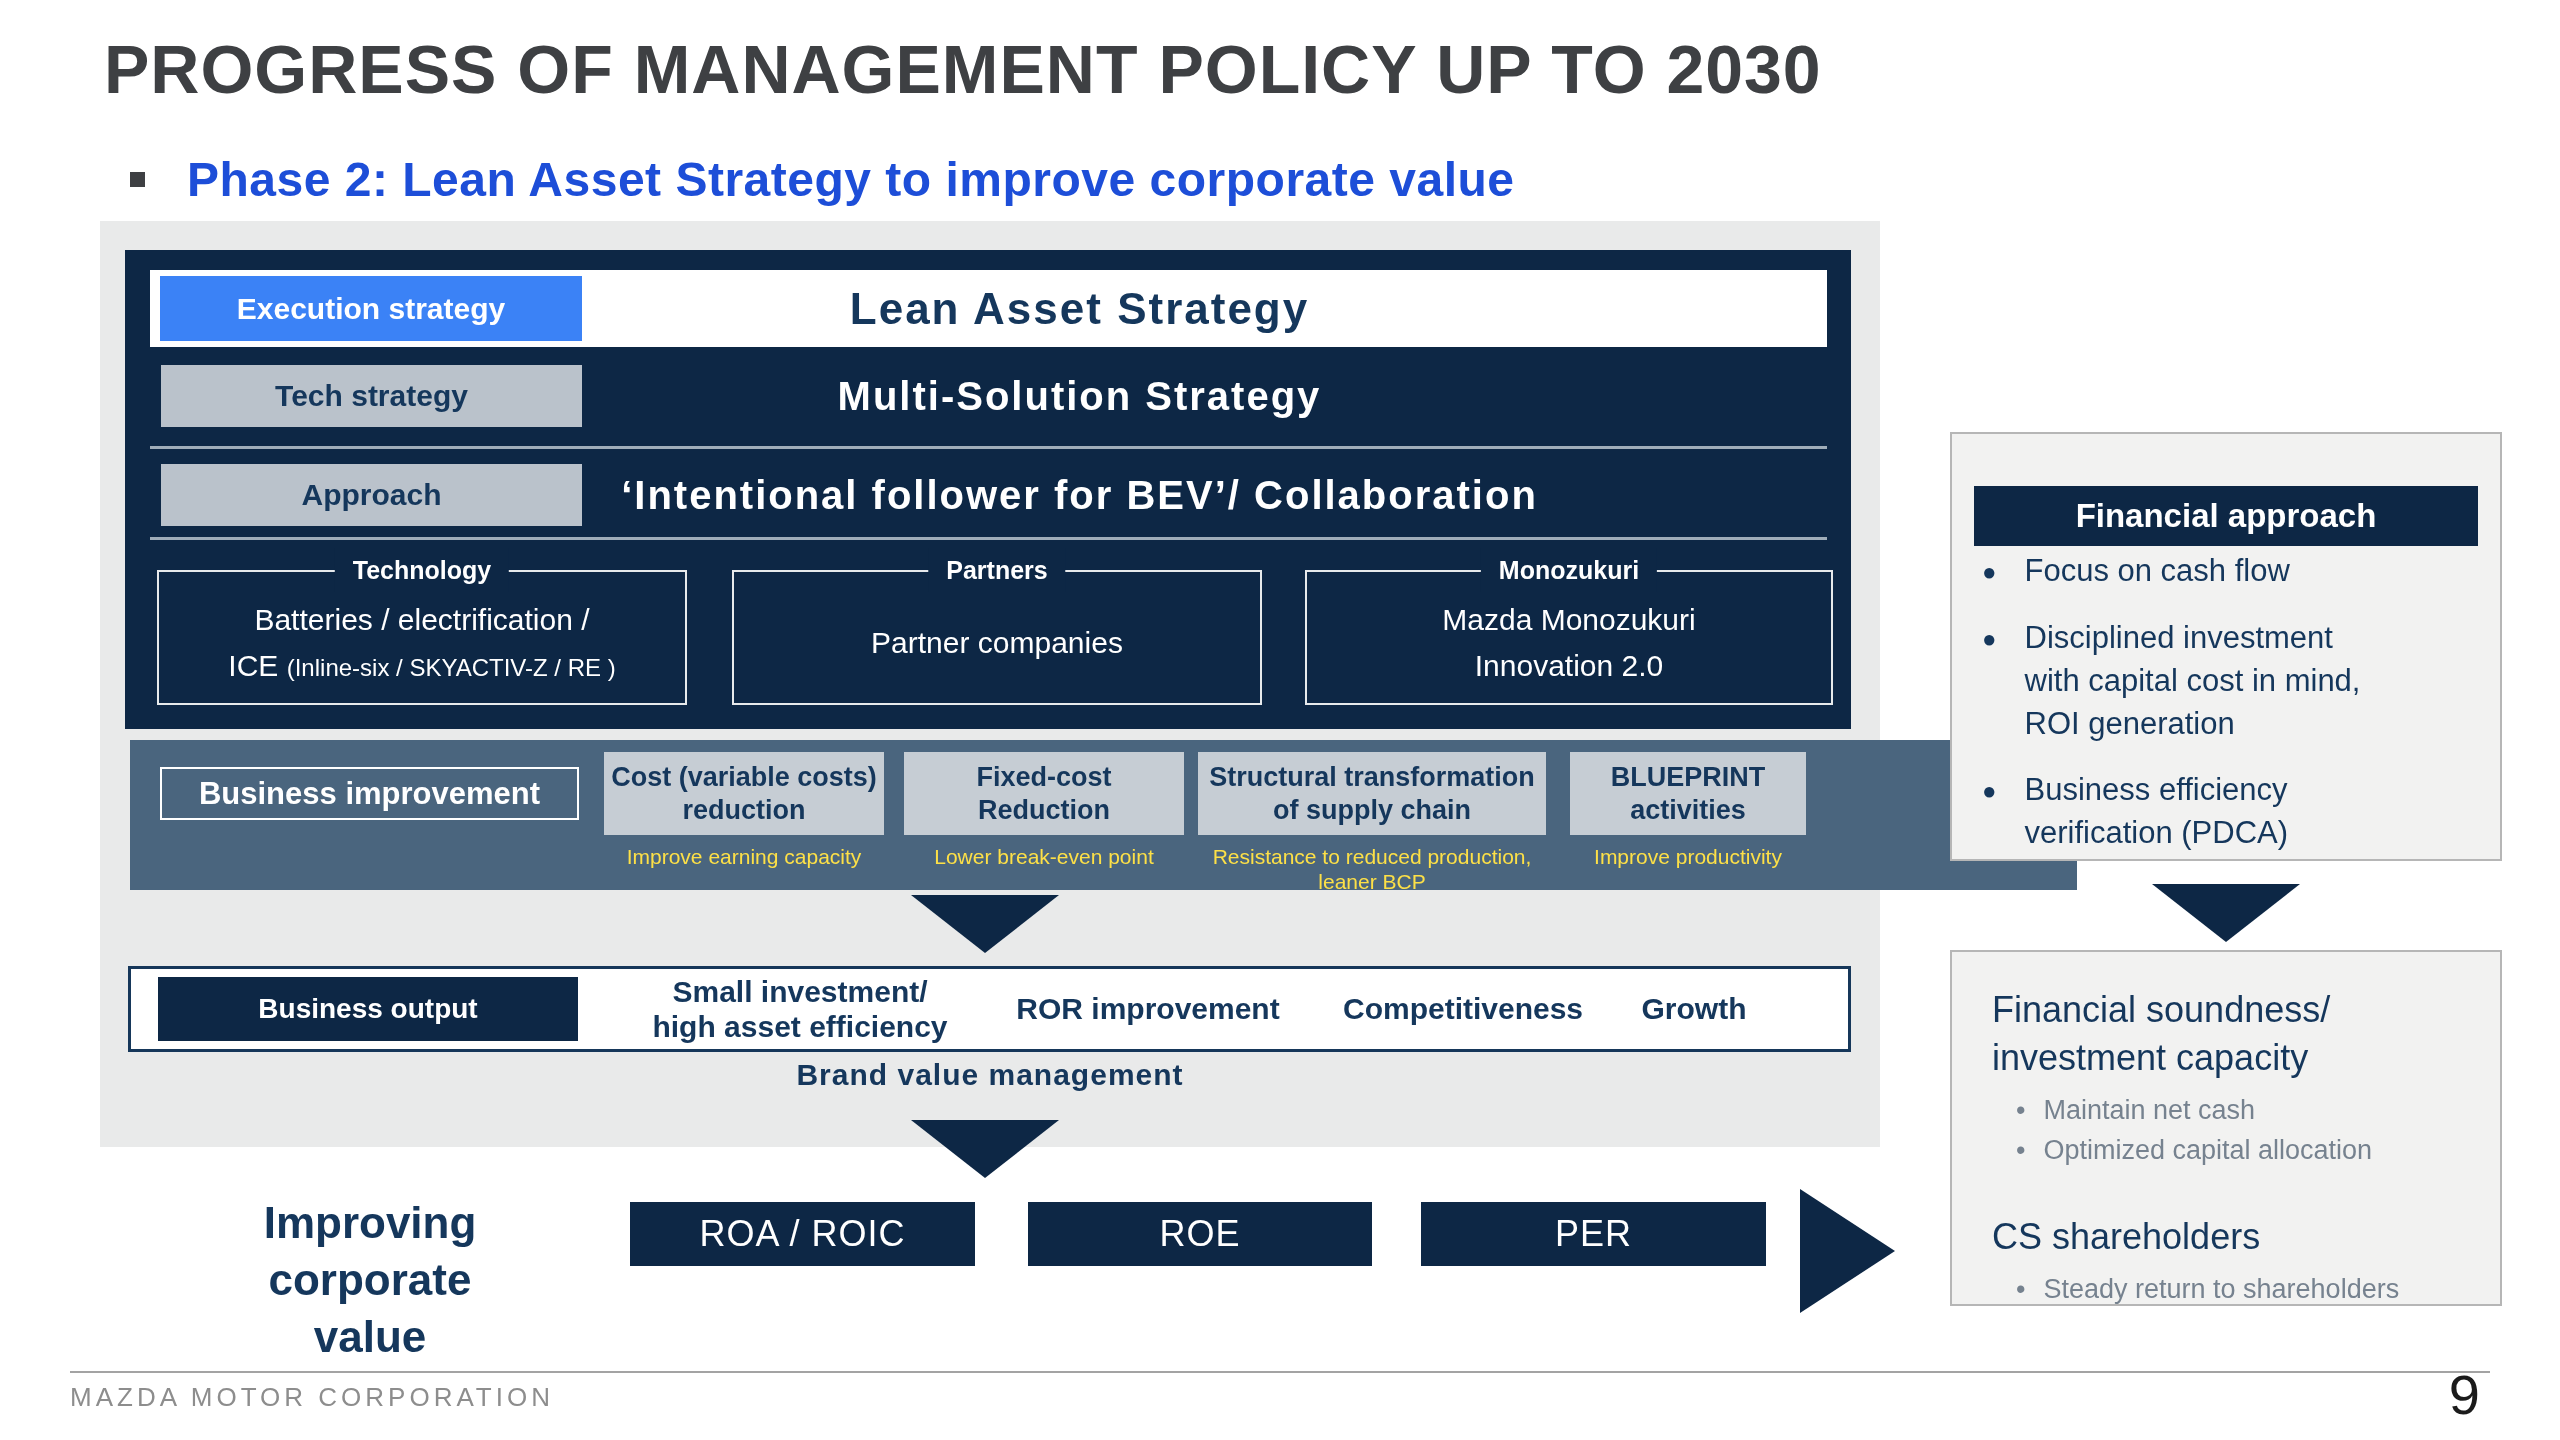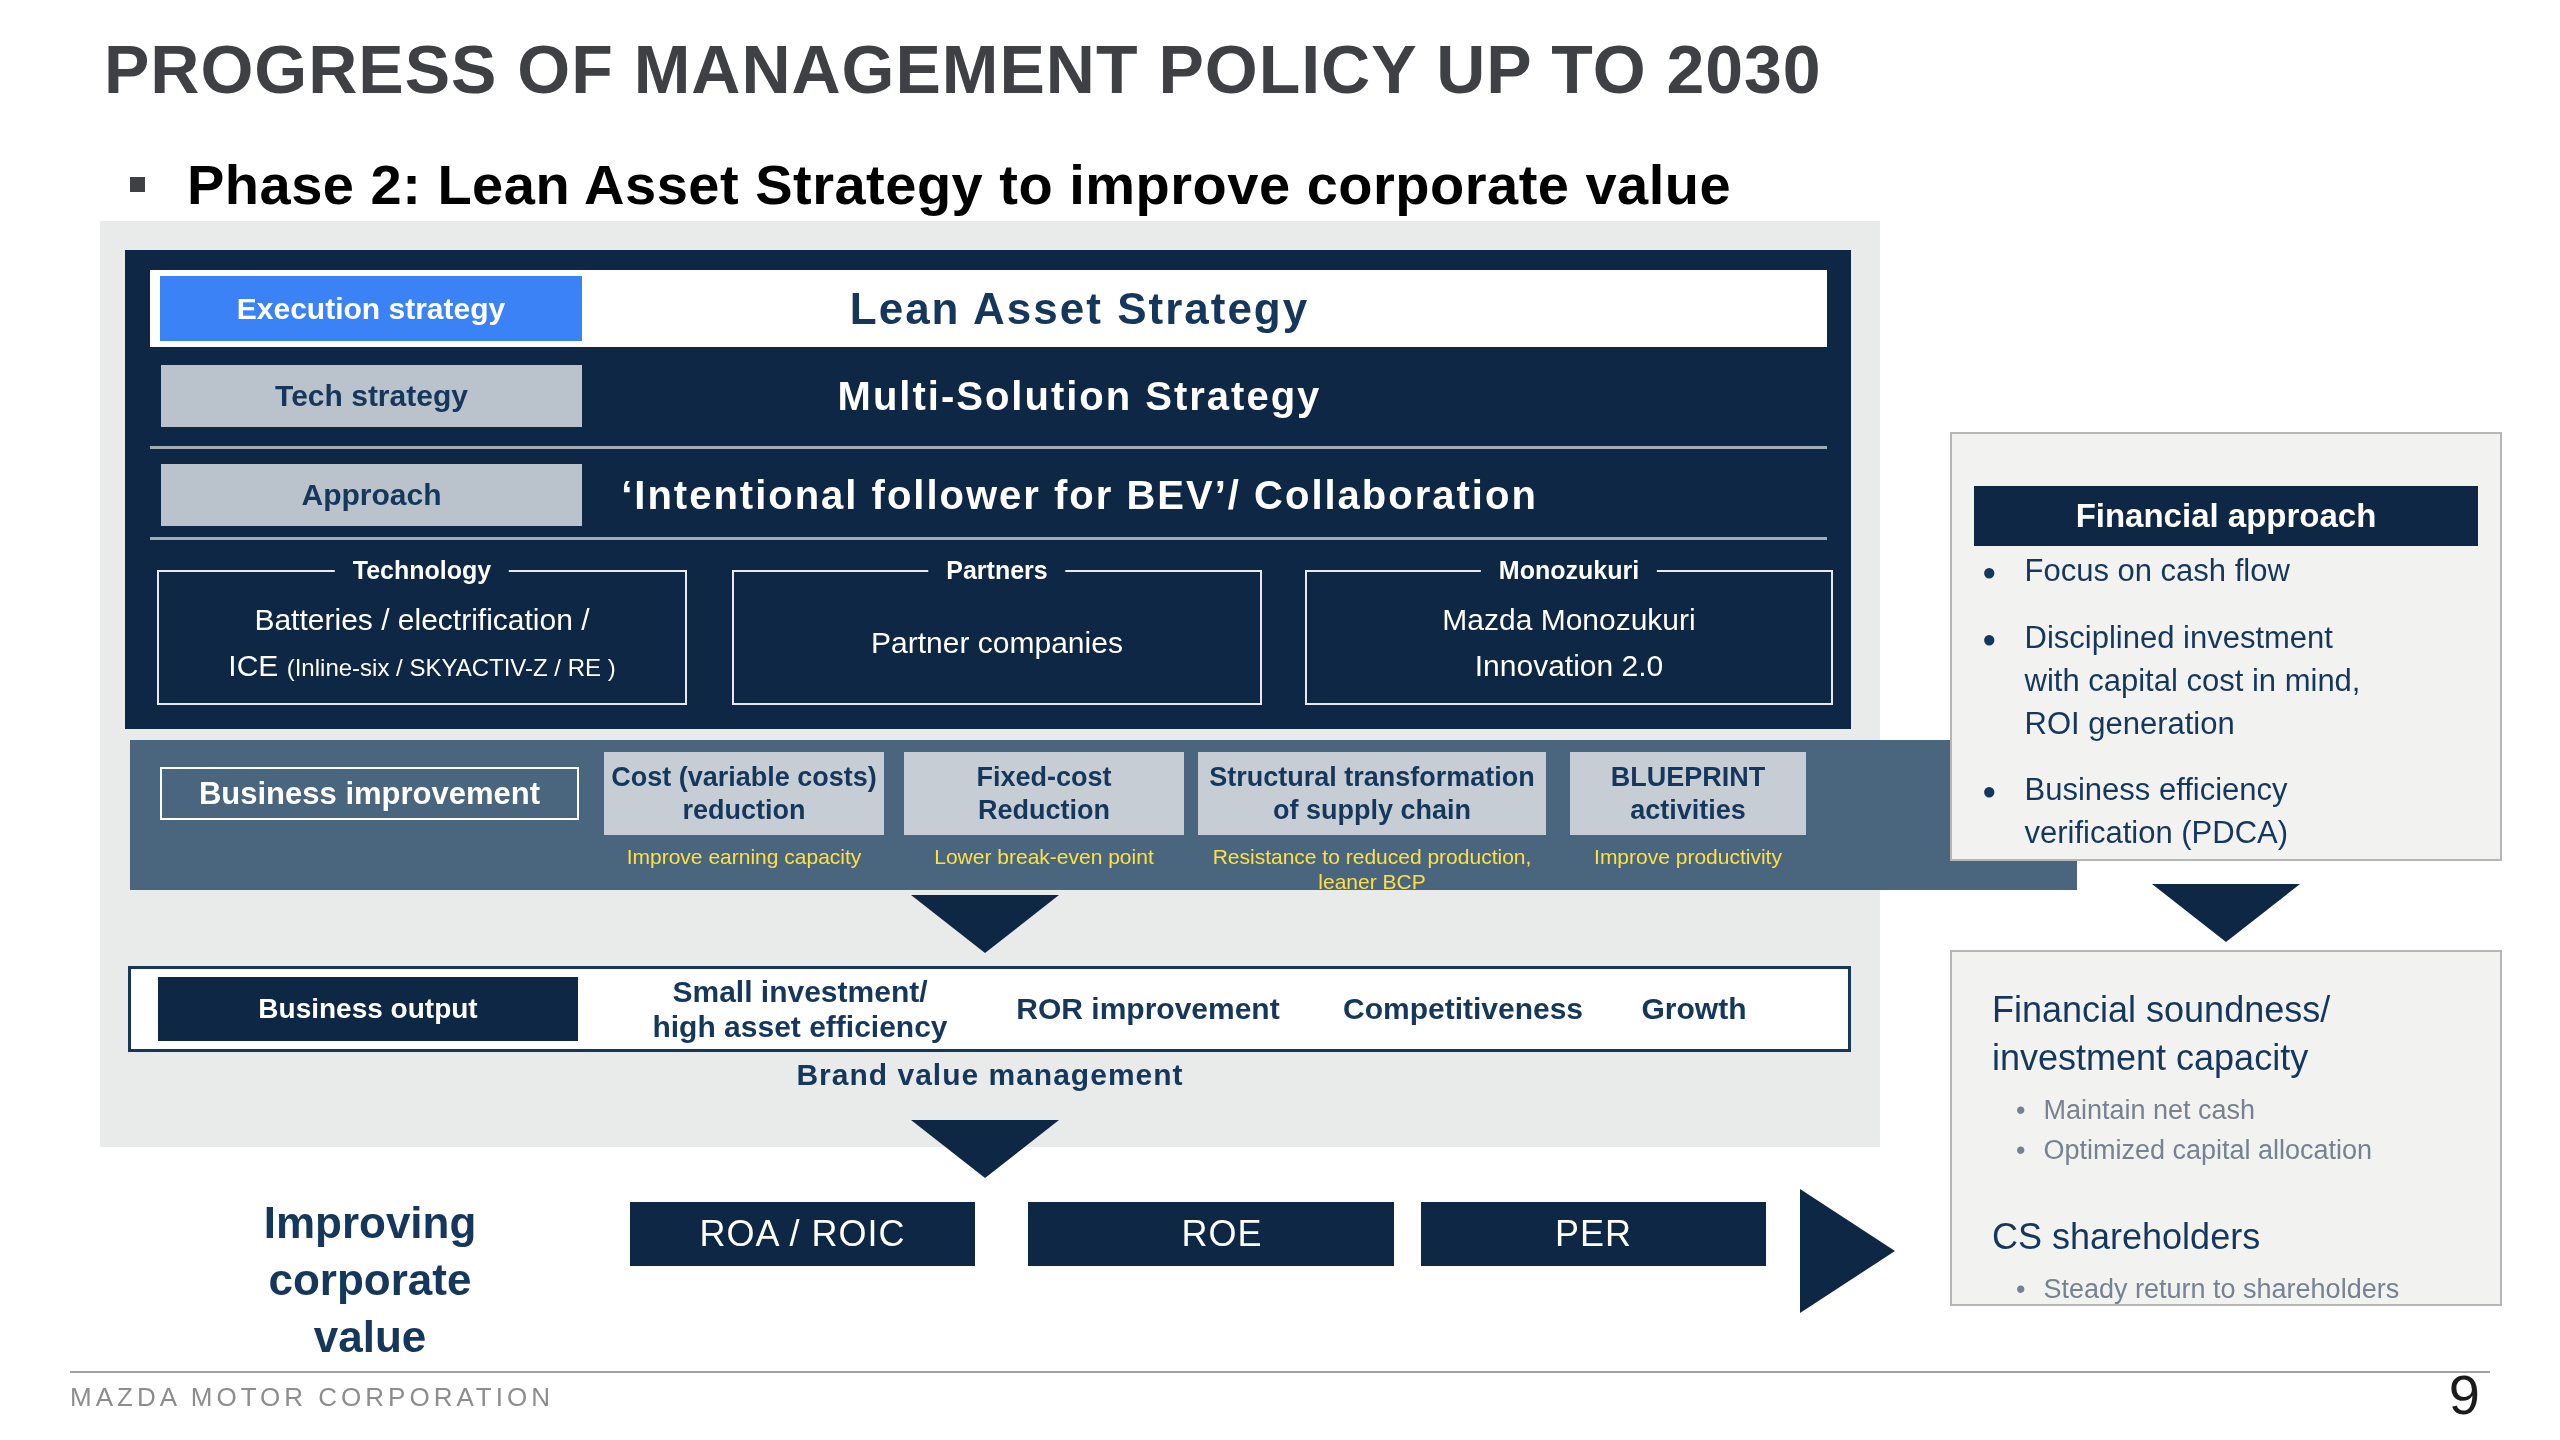--- a/index.html
+++ b/index.html
@@ -4,21 +4,21 @@
 <style>
   html,body { margin:0; padding:0; background:#ffffff; }
   body { width:2560px; height:1440px; font-family:"Liberation Sans", sans-serif; }
   #slide { position:relative; width:2560px; height:1440px; background:#ffffff; overflow:hidden; }
   .abs { position:absolute; }
 
   
   .title { left:104px; top:30px; font-size:68px; font-weight:bold; color:#3e4043; letter-spacing:1px; white-space:nowrap; }
   .subtitle-row { left:130px; top:152px; display:flex; align-items:center; }
   .sub-bullet { width:15px; height:15px; background:#3e4043; margin-right:42px; }
-  .subtitle { font-size:56px; font-weight:bold; color:#000000; letter-spacing:0.5px; white-space:nowrap; }
+  .subtitle { font-size:48px; font-weight:bold; color:#1d4ed8; letter-spacing:0.5px; white-space:nowrap; }
 
   
   .backdrop { left:100px; top:221px; width:1780px; height:926px; background:#e9eaea; }
 
   
   .navy-panel { left:125px; top:250px; width:1726px; height:479px; background:#0d2745; }
   .row1 { position:absolute; left:25px; top:20px; width:1677px; height:77px; background:#ffffff; display:flex; align-items:center; }
   .row1-label { margin-left:10px; width:422px; height:65px; background:#3b82f6; color:#fff; font-size:30px; font-weight:bold; display:flex; align-items:center; justify-content:center; }
   .row1-value { flex:1; text-align:center; padding-right:250px; font-size:44px; font-weight:bold; color:#15375c; letter-spacing:2px; }
   .rowx { position:absolute; left:25px; width:1677px; display:flex; align-items:center; }
@@ -57,21 +57,21 @@
   
   .output-box { left:128px; top:966px; width:1723px; height:86px; background:#ffffff; border:3px solid #16375a; box-sizing:border-box; }
   .out-label { position:absolute; left:27px; top:8px; width:420px; height:64px; background:#0d2745; color:#fff; font-size:28px; font-weight:bold; display:flex; align-items:center; justify-content:center; }
   .out-item { position:absolute; top:0; height:100%; display:flex; flex-direction:column; justify-content:center; transform:translateX(-50%); color:#15375c; font-weight:bold; font-size:30px; text-align:center; line-height:1.18; white-space:nowrap; }
   .oi1 { left:669px; } .oi2 { left:1017px; } .oi3 { left:1332px; } .oi4 { left:1563px; }
   .brand { left:700px; top:1058px; width:580px; text-align:center; font-size:30px; font-weight:bold; color:#15375c; letter-spacing:1px; }
 
   
   .improving { left:210px; top:1194px; width:320px; text-align:center; font-size:44px; font-weight:bold; color:#15375c; line-height:1.3; }
   .metric { top:1202px; height:64px; background:#0d2745; color:#fff; font-size:36px; letter-spacing:1px; display:flex; align-items:center; justify-content:center; }
-  .m1 { left:630px; width:345px; } .m2 { left:1028px; width:344px;padding-left:22px; } .m3 { left:1421px; width:345px; }
+  .m1 { left:630px; width:345px; } .m2 { left:1028px; width:344px; } .m3 { left:1421px; width:345px; }
 
   
   .fin-panel { left:1950px; width:552px; background:#f2f2f1; border:2px solid #b6b6b6; box-sizing:border-box; }
   .fin1 { top:432px; height:429px; }
   .fin2 { top:950px; height:356px; }
   .fin-header { position:absolute; left:22px; top:28px; width:504px; height:60px; background:#0d2745; color:#fff; font-size:33px; font-weight:bold; display:flex; align-items:center; justify-content:center;margin-top:24px; }
   .fin-bullets { position:absolute; left:30px; top:116px; right:16px; }
   .fin-li { display:flex; margin-bottom:24px; }
   .dot { color:#15375c; font-size:24px; line-height:43px; margin-right:28px; }
   .fin-li-text { font-size:31px; color:#15375c; line-height:1.38; }

